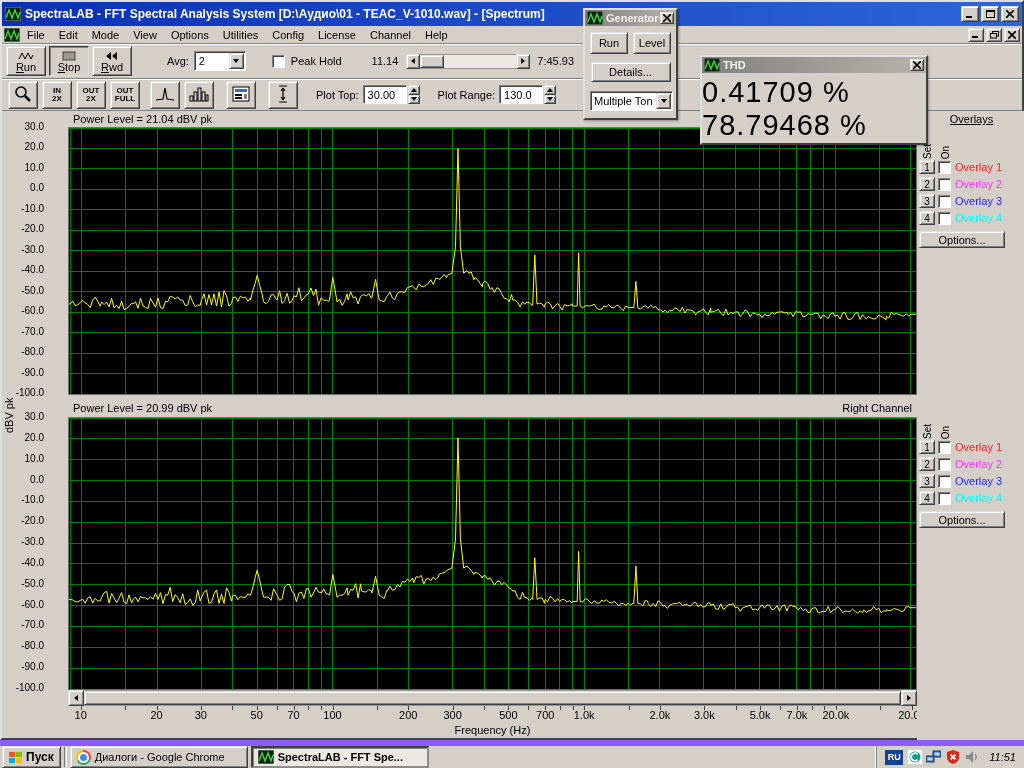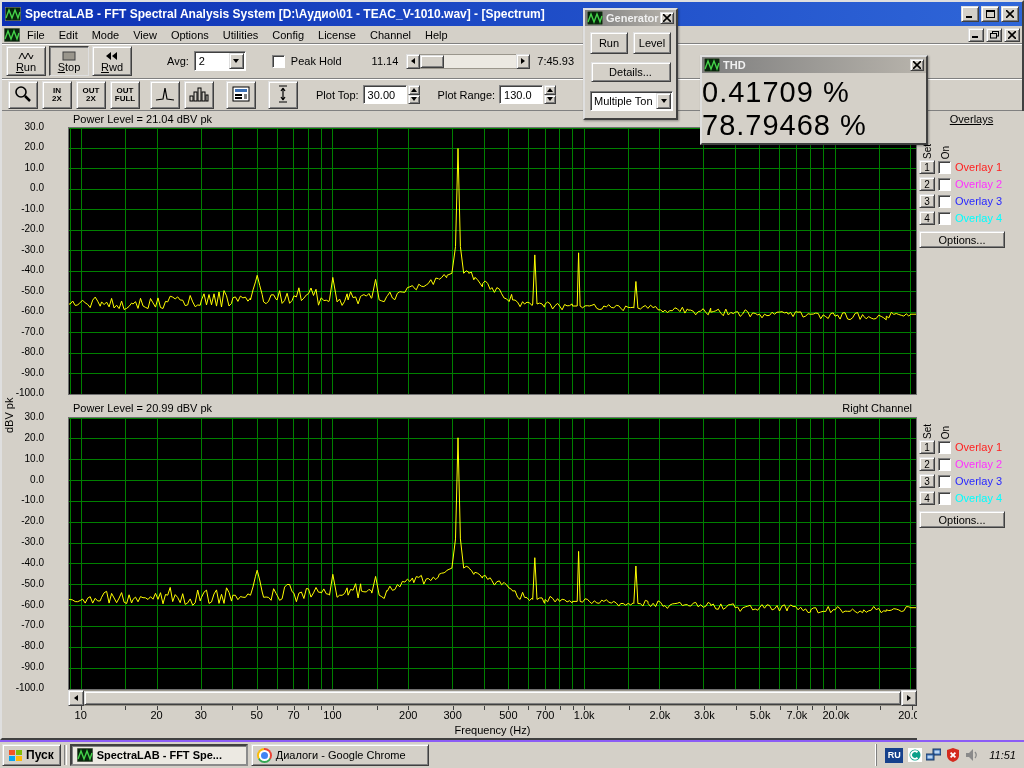--- a/index.html
+++ b/index.html
@@ -95,21 +95,21 @@
   .gen .rowbtns { display:flex; gap:5px; }
   .gen .gbtn { height:22px; flex:1; }
   .gen .details { width:80px; height:20px; margin:8px auto 0; display:block; }
   .gen .combo { width:83px; margin-top:9px; height:20px; }
   .gen .combo .val { font-size:11px; padding-left:3px; white-space:nowrap; overflow:hidden; }
   .thdwin { left:700px; top:55px; width:228px; height:90px; z-index:60; }
   .thd-val { font-size:29px; letter-spacing:1px; line-height:33px; padding-left:0; white-space:nowrap; }
   .thd-body { padding-top:3px; }
 
   
-  .taskbar { position:absolute; left:0; bottom:0; width:1024px; height:28px; background:#d4d0c8; border-top:2px solid #8b5cf6; display:flex; align-items:center; padding:0 2px; }
+  .taskbar { position:absolute; left:0; bottom:0; width:1024px; height:28px; background:#d4d0c8; border-top:6px solid #8b5cf6; display:flex; align-items:center; padding:0 2px; }
   .startbtn { height:22px; display:flex; align-items:center; gap:4px; font-weight:bold; font-size:12px; padding:0 6px; }
   .tsep { width:3px; height:20px; margin:0 3px; border-left:1px solid #808080; border-right:1px solid #fff; }
   .taskbtn { height:22px; width:178px; display:flex; align-items:center; gap:4px; padding:0 5px; margin-right:3px; font-size:11px; white-space:nowrap; overflow:hidden; }
   .taskbtn.active { font-weight:bold; background:#ece9e2; border-color:#404040 #dfdfdf #dfdfdf #404040; box-shadow:inset 1px 1px #808080; }
   .flag { display:inline-grid; grid-template-columns:6px 6px; grid-template-rows:5px 5px; gap:1px; }
   .flag i { display:block; }
   .tray { margin-left:auto; display:flex; align-items:center; gap:4px; height:22px; padding:0 6px 0 8px; border-left:1px solid #808080; box-shadow:-1px 0 #fff; }
   .langbox { width:18px; height:15px; background:#16418c; color:#fff; font-size:9px; font-weight:bold; display:flex; align-items:center; justify-content:center; }
   .tray-ico { width:15px; height:15px; display:inline-flex; align-items:center; justify-content:center; }
   .clock { margin-left:6px; font-size:11px;font-style:italic; }
@@ -625,34 +625,34 @@
       <span class="flag">
         <i style="background:#f35325"></i>
           <i style="background:#81bc06"></i>
           <i style="background:#05a6f0"></i>
           <i style="background:#ffba08"></i>
       </span>
       <span>Пуск</span>
     </button>
     <span class="tsep"></span>
     <span id="taskbtns" style="display:flex;align-items:center">
+        <button class="taskbtn raised">
+          <span class="chrome-ico">
+            <span class="chrome-core"></span>
+          </span>
+          <span>Диалоги - Google Chrome</span>
+        </button>
         <button class="taskbtn active">
           <span style="display: inline-flex;">
             <svg viewBox="0 0 16 14" width="16" height="14">
               <rect width="16" height="14" fill="#07250b" stroke="#9a968c"></rect>
               <path d="M1 11 L4 3 L7 11 L10 3 L13 11 L15 5" fill="none" stroke="#45d34a" stroke-width="1.4"></path>
             </svg>
           </span>
           <span>SpectraLAB - FFT Spe...</span>
-        </button>
-        <button class="taskbtn raised">
-          <span class="chrome-ico">
-            <span class="chrome-core"></span>
-          </span>
-          <span>Диалоги - Google Chrome</span>
         </button>
       </span>
     <span class="tray">
       <span class="langbox">RU</span>
       <span class="tray-ico">
           <svg width="14" height="14">
             <rect width="14" height="14" fill="#fff"></rect>
             <circle cx="7" cy="7" r="5.5" fill="#0aa089"></circle>
             <path d="M9.5 4.2 A3.8 3.8 0 1 0 9.5 9.8" stroke="#fff" stroke-width="2" fill="none"></path>
           </svg>

